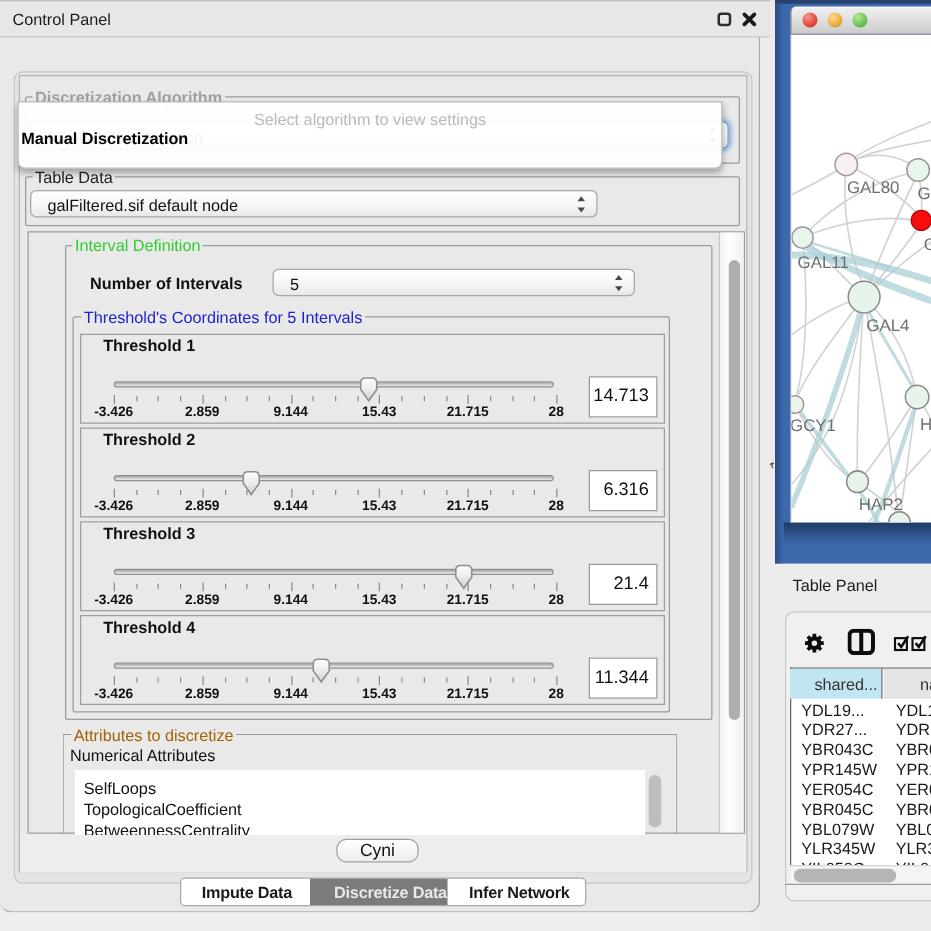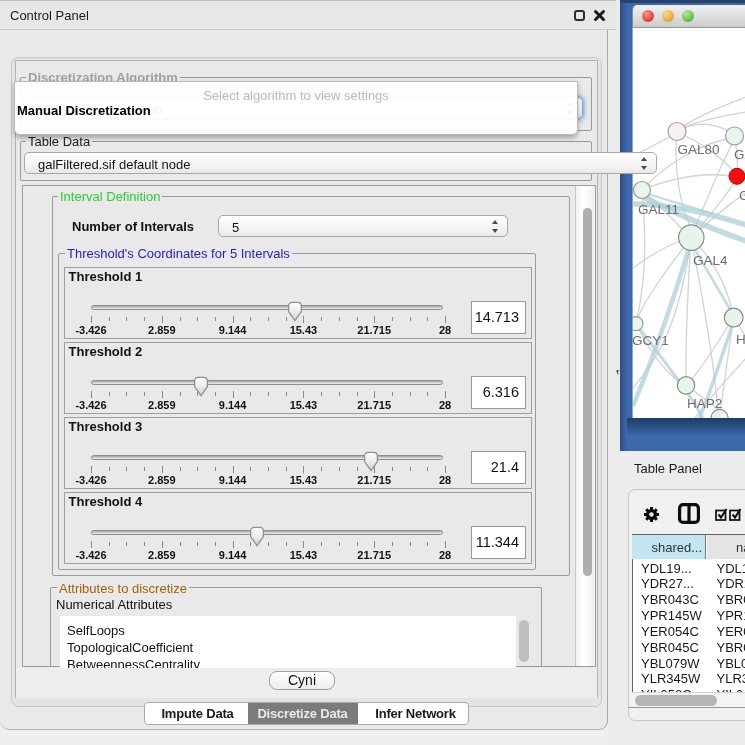--- a/index.html
+++ b/index.html
@@ -47,21 +47,21 @@
 
 
 #scrollpane { position:absolute; left:22px; top:185px; width:574px; height:482px;
   border:1px solid #9c9c9c; background:#e9e9e9; overflow:hidden; }
 #sbtrack { position:absolute; left:553px; top:0; width:20px; height:480px;
   background:linear-gradient(90deg,#f2f2f2,#ffffff 40%,#f0f0f0); border-left:1px solid #c6c6c6; }
 #sbthumb { position:absolute; left:558px; top:22px; width:10px; height:369px; background:#aeaeae; border-radius:5px; }
 
 
 .tbox { position:absolute; left:63.5px; width:468px; height:71.5px; border:1px solid #9e9e9e; background:#e9e9e9; }
-.tbt { position:absolute; left:4px; top:1px; font-size:13px; font-weight:bold; color:#111; }
+.tbt { position:absolute; left:18px; top:1px; font-size:13px; font-weight:bold; color:#111; }
 .track { position:absolute; left:26px; top:37px; width:352px; height:5px; border:1px solid #8f8f8f;
   border-radius:3px; background:linear-gradient(180deg,#9e9e9e,#c9c9c9 45%,#ececec); }
 .tick { position:absolute; background:#8a8a8a; }
 .tick.mi { top:49px; width:1px; height:4px; }
 .tick.ma { top:48px; width:1px; height:7px; }
 .tlab { position:absolute; top:56px; transform:translateX(-50%); font-size:11px; font-weight:bold; color:#111; }
 .thumb { position:absolute; top:32.5px; }
 .vbox { position:absolute; left:406.5px; top:32.5px; width:55px; height:33px; background:#fff;
   border:1px solid #999; font-size:14.5px; color:#111; text-align:right; line-height:31px; padding-right:6px; }
 
@@ -72,21 +72,21 @@
 
 
 #applybtn { position:absolute; left:269px; top:671px; width:66px; height:19px;
   background:linear-gradient(180deg,#ffffff,#ececec); border:1px solid #a0a0a0; border-radius:8px;
   font-size:14px; color:#111; text-align:center; line-height:17px; }
 
 
 #bottabs { position:absolute; left:143.5px; top:702px; width:325px; height:23px; background:#fff;
   border:1px solid #a9a9a9; border-radius:4px; }
 #disctab { position:absolute; left:103px; top:0; width:110px; height:21px; background:#7b7b7b;
-  color:#e9e9e9; font-size:13px; line-height:21px; text-align:center; font-weight:bold; letter-spacing:-0.2px; }
+  color:#e9e9e9; font-size:13px; line-height:21px; text-align:right; font-weight:bold; letter-spacing:-0.2px; }
 
 
 #popup { position:absolute; left:14px; top:81px; width:564px; height:54px; background:rgba(255,255,255,0.94);
   border:1px solid #b9b9b9; border-radius:0 0 6px 6px; box-shadow:0 3px 5px rgba(0,0,0,0.3); }
 #popup .ph { position:absolute; left:0; top:6px; width:100%; text-align:center; font-size:13px; color:#bababa; }
 #popup .p1 { position:absolute; left:2px; top:21px; font-size:13px; font-weight:bold; color:#000; }
 #popup .p2 { position:absolute; left:2px; top:36px; font-size:13px; color:#000; }
 
 
 
@@ -287,21 +287,21 @@
   <div class="combo" style="left:24px;top:97px;width:559px;border-color:#7aa5d8;box-shadow:0 0 4px 1.5px rgba(100,155,215,0.8)">
     <div class="ctext" style="color:#222">Manual Discretization</div>
     <div class="arrows">
         <div class="up"></div>
         <div class="dn"></div>
       </div>
   </div>
 
   <div class="group" style="left:20px;top:141px;width:572px;height:40px"></div>
   <div class="glabel" style="left:26px;top:134px;color:#222">Table Data</div>
-  <div class="combo" style="left:24px;top:152px;width:633px">
+  <div class="combo" style="left:24px;top:152px;width:454px">
     <div class="ctext">galFiltered.sif default node</div>
     <div class="arrows">
         <div class="up"></div>
         <div class="dn"></div>
       </div>
   </div>
 
   <div id="popup">
     <div class="ph">Select algorithm to view settings</div>
     <div class="p1">Manual Discretization</div>

